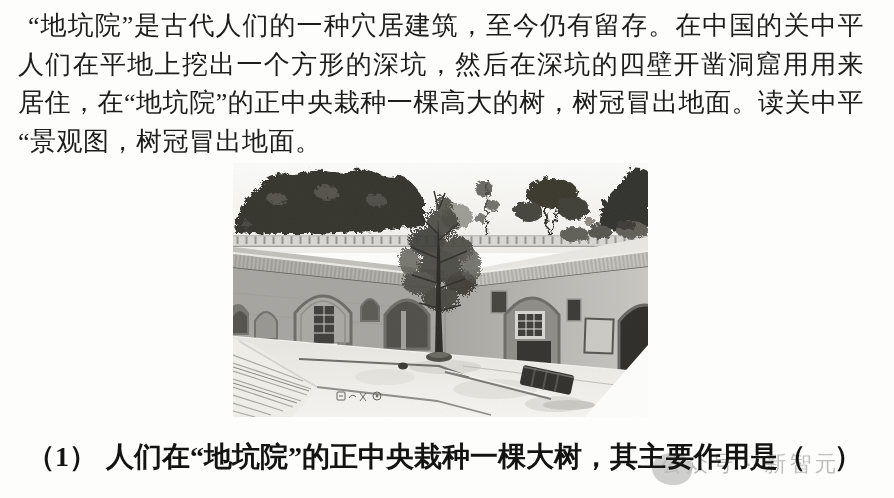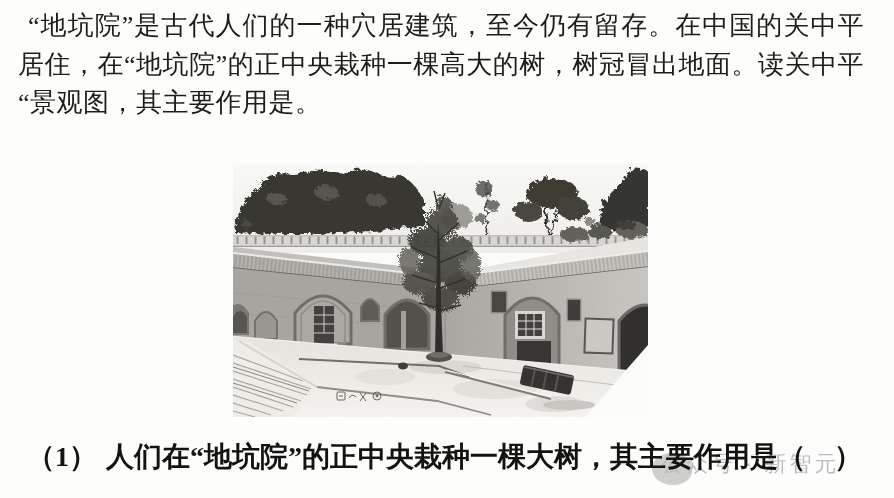--- a/index.html
+++ b/index.html
@@ -39,22 +39,23 @@
     border-radius:50% 50% 46% 54%;background:#8f8f8f;opacity:.42;
   }
 </style>
 </head>
 <body>
 
 <div>
 
   <div class="intro">
     <div class="line j indent1"><span class="b">“地坑院”</span><span>是古代人们的一种穴居建筑，至今仍有留存。在中国的关中平原，</span></div>
+    <div class="line j">人们在平地上挖出一个方形的深坑，然后在深坑的四壁开凿洞窟用用来</div>
     <div class="line j">居住，在“地坑院”的正中央栽种一棵高大的树，树冠冒出地面。读关中平原</div>
-    <div class="line">“景观图，其主要作用是。</div>
+    <div class="line">“景观图，树冠冒出地面。</div>
   </div>
 
   <figure class="photo">
     <svg viewBox="0 0 415 254" xmlns="http://www.w3.org/2000/svg">
       <defs>
         <linearGradient id="skyG" x1="0" y1="0" x2="0" y2="1">
           <stop offset="0" stop-color="#fbfbf9"></stop>
             <stop offset="1" stop-color="#efeeea"></stop>
         </linearGradient>
         <linearGradient id="floorG" x1="0" y1="0" x2="0" y2="1">

